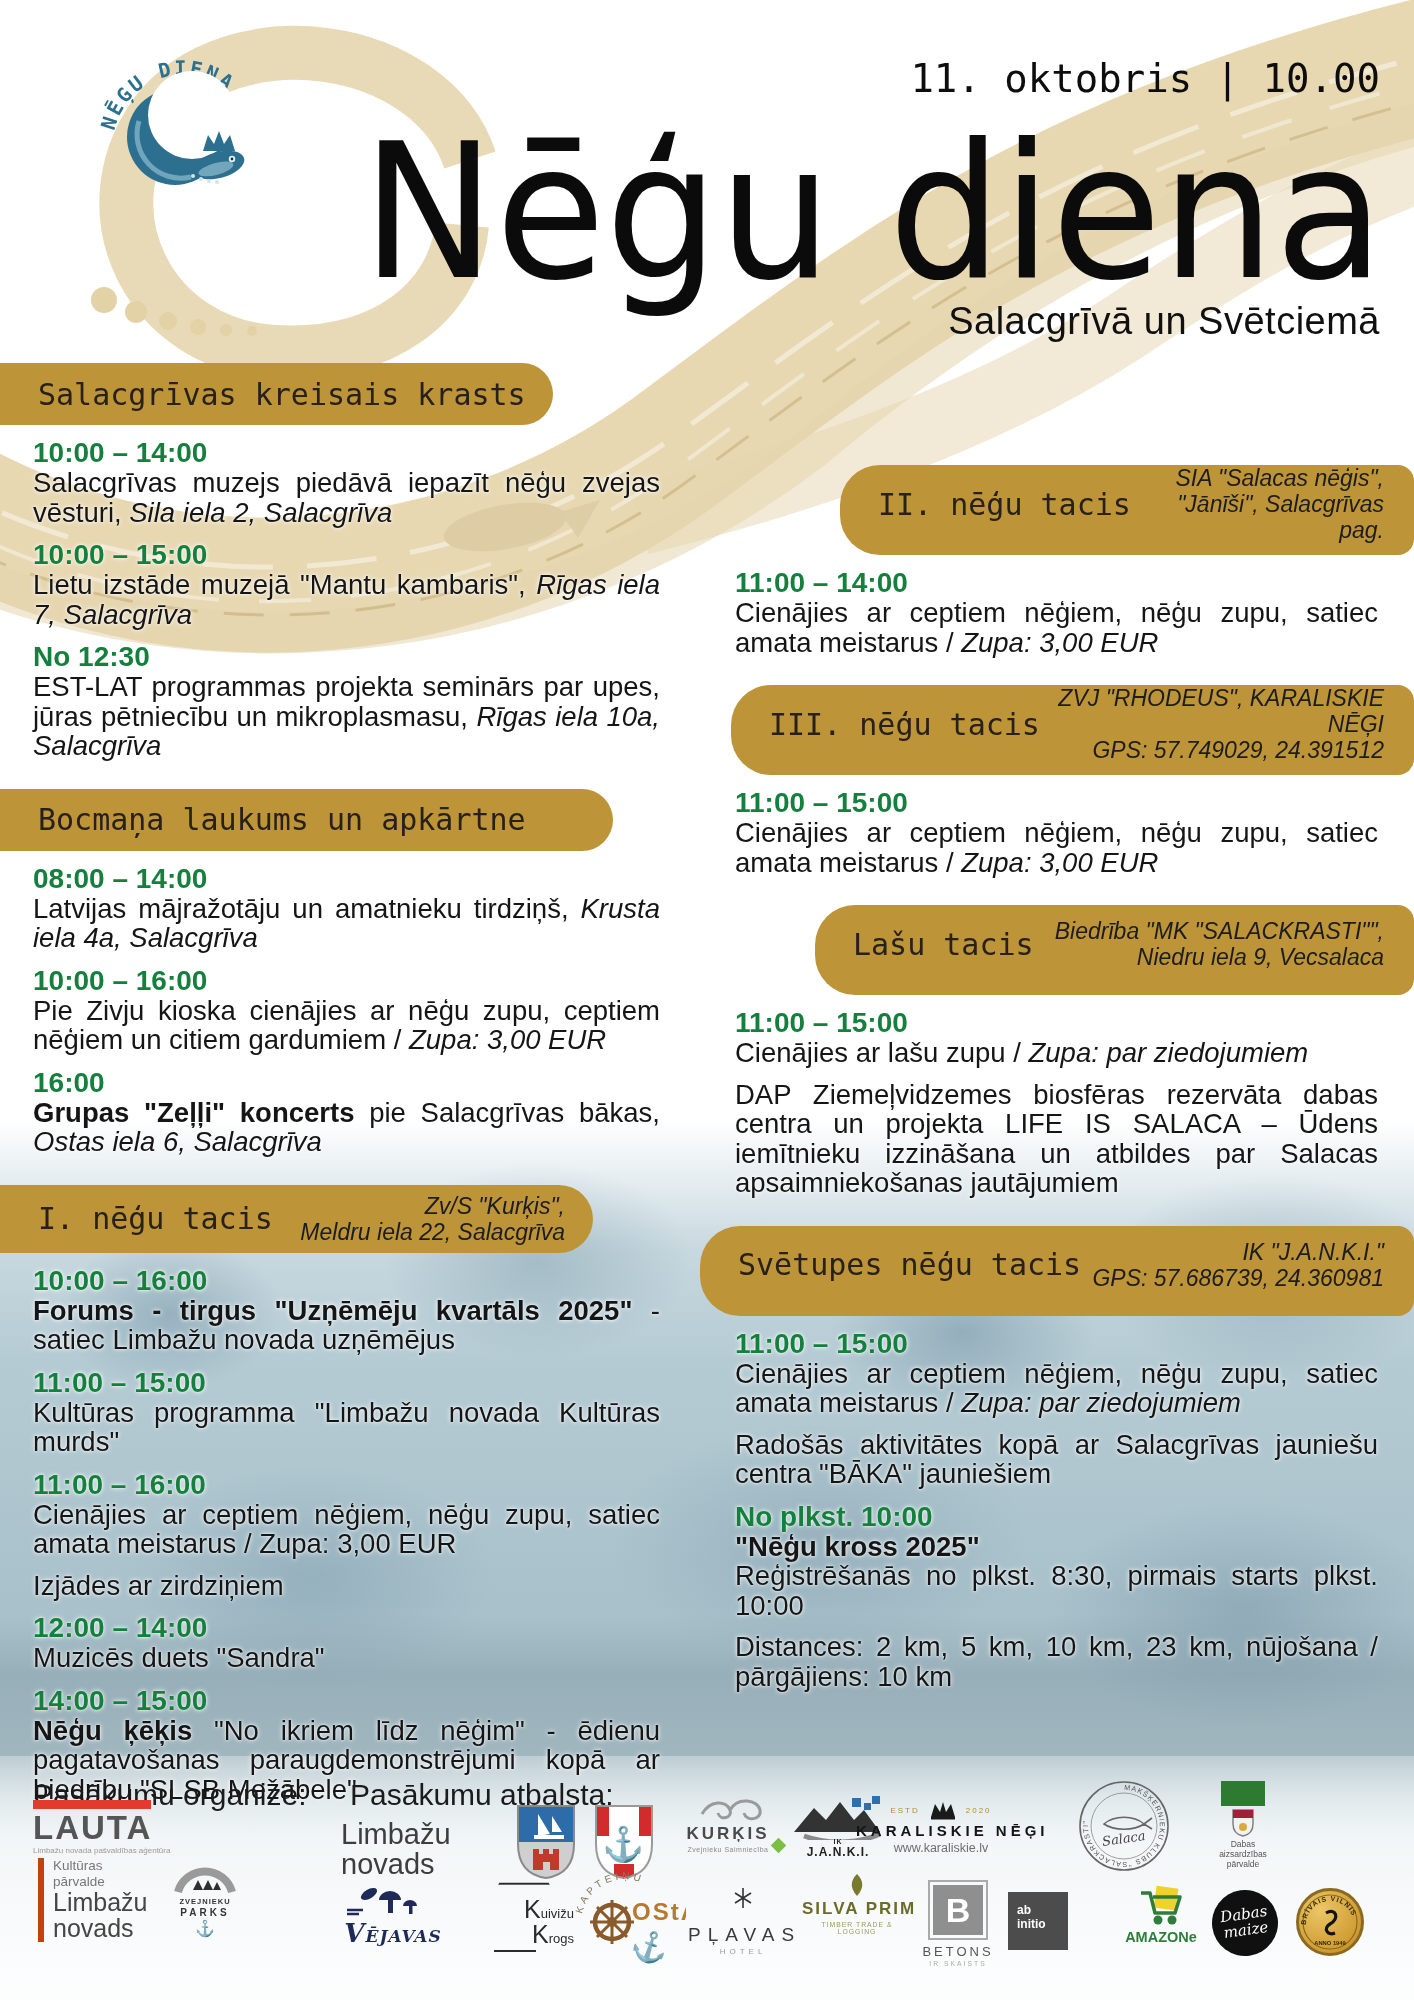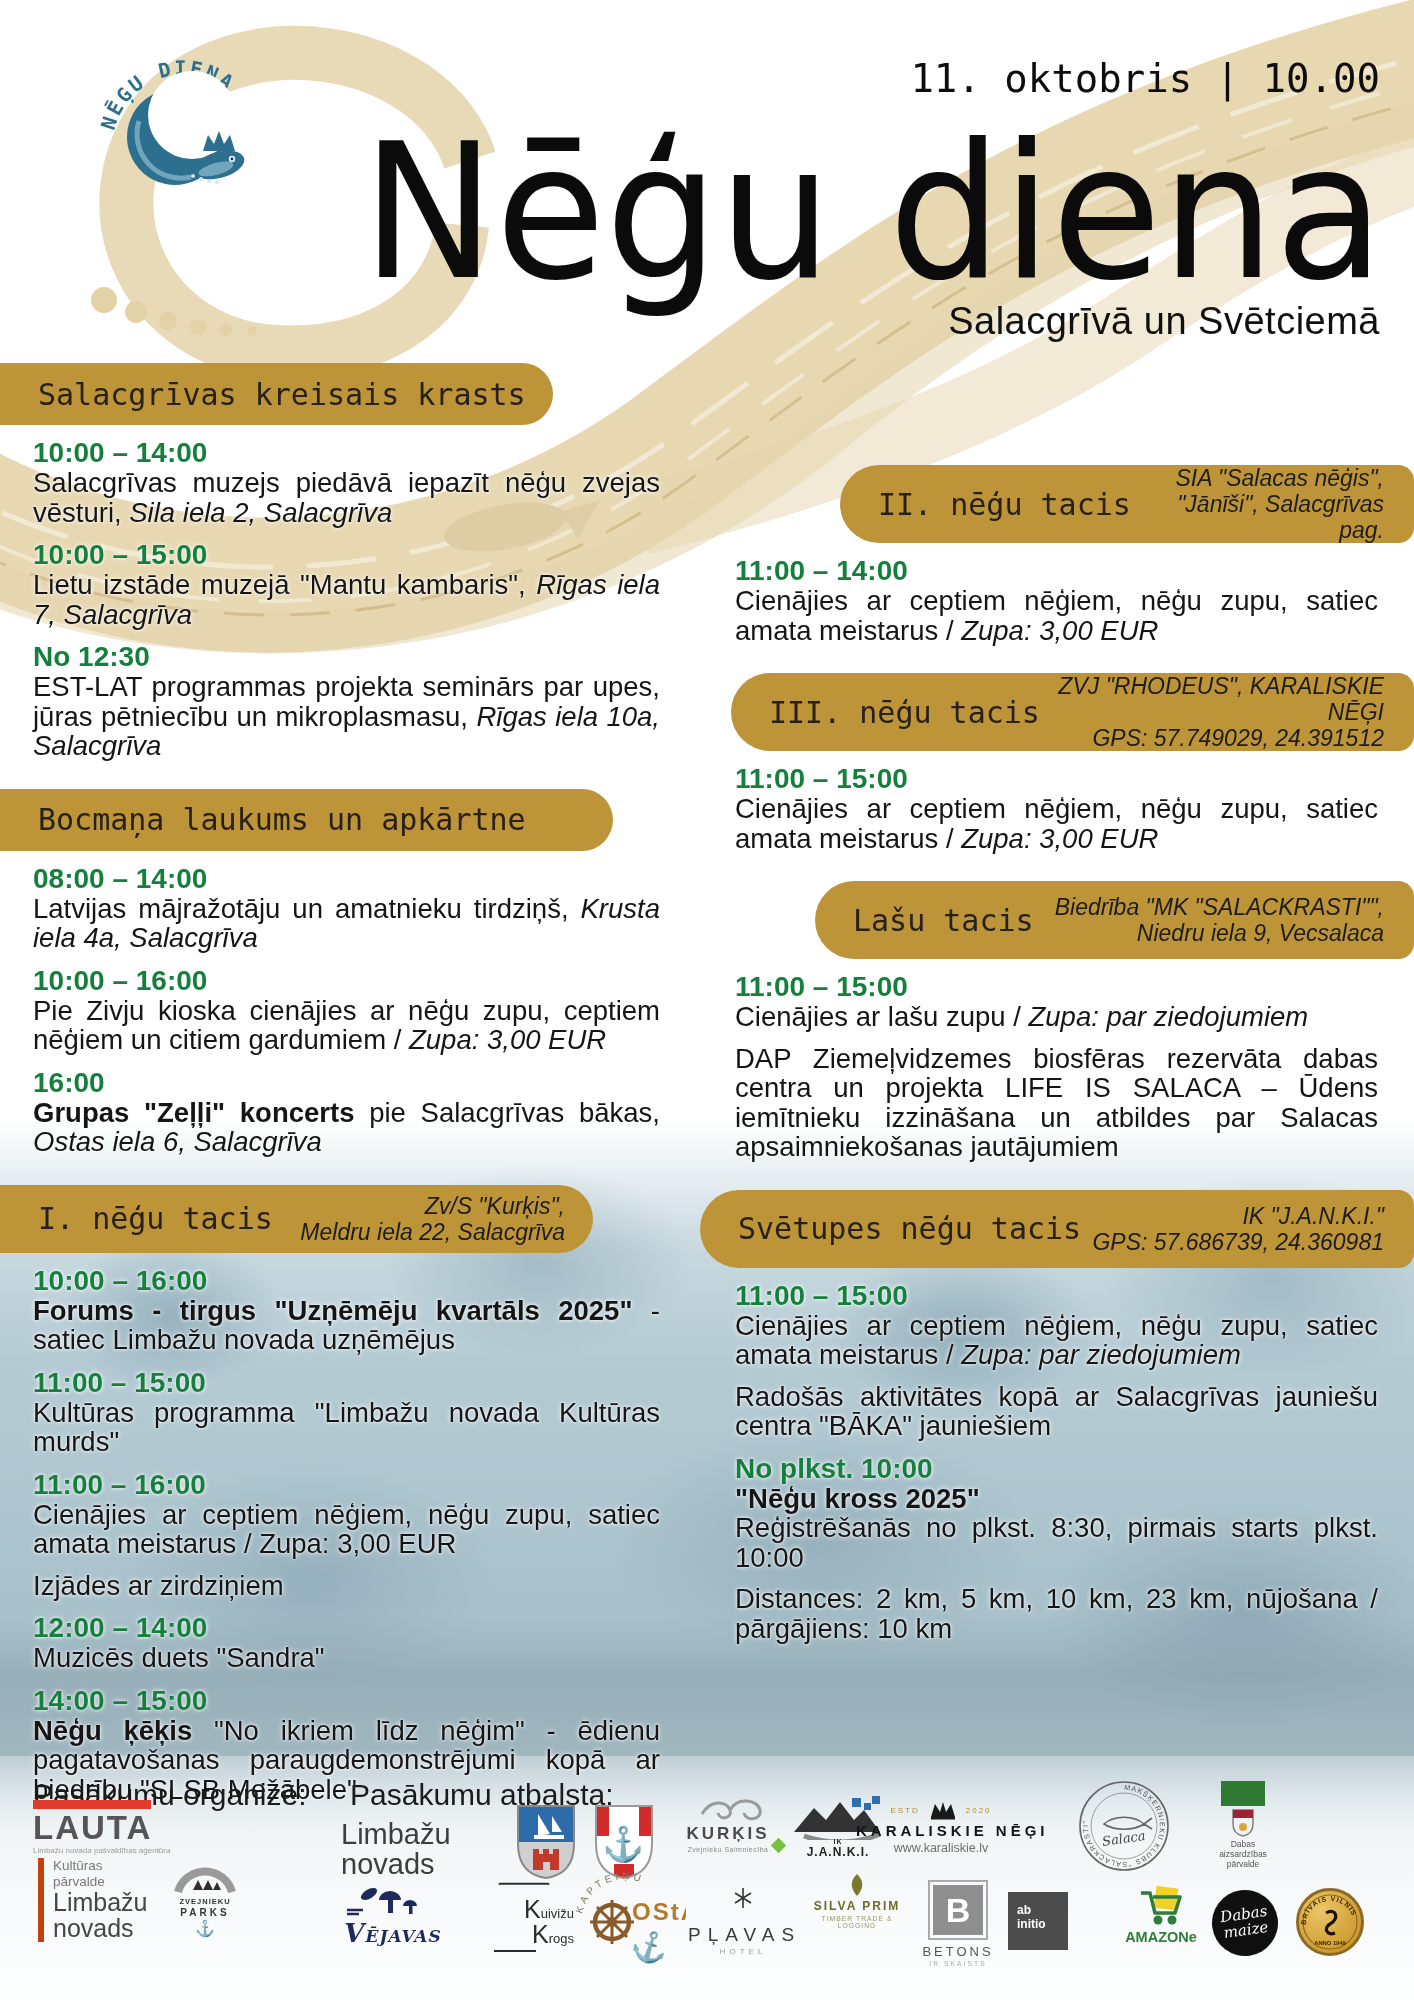--- a/index.html
+++ b/index.html
@@ -37,21 +37,21 @@
   
   .col{position:absolute;z-index:2;text-shadow:0 0 5px #fff,0 0 2px rgba(255,255,255,.85);}
   .leftcol{left:0;top:363px;width:660px;}
   .rightcol{left:700px;top:465px;width:714px;}
   .sec{margin-top:28px;}
   .col .sec:first-child{margin-top:0;}
   .pill{background:#bd9438;display:flex;align-items:center;text-shadow:none;}
   .pill-label{font-family:"DejaVu Sans Mono",monospace;font-size:30px;color:#27211a;white-space:nowrap;}
   .leftcol .pill{height:62px;border-radius:0 34px 34px 0;padding-left:38px;}
   .leftcol .pill.has-aside{height:68px;justify-content:flex-end;}
-  .rightcol .pill{height:78px;border-radius:40px 16px 16px 40px;padding:0 30px 0 38px;justify-content:space-between;}
+  .rightcol .pill{height:78px;border-radius:40px 16px 16px 40px;padding:0 30px 12px 38px;justify-content:space-between;}
   .pill-aside{font-style:italic;font-size:23px;line-height:26px;text-align:right;color:#1d1d1d;}
   .leftcol .pill-aside{margin-left:auto;padding-right:28px;}
   .item{margin-top:12px;}
   .leftcol .item{margin-left:33px;width:627px;}
   .rightcol .item{margin-left:35px;width:643px;}
   .time{font-weight:700;font-size:28px;line-height:31px;color:#15803d;}
   .txt{margin:0;font-size:27.5px;line-height:29.5px;text-align:justify;color:#151515;}
   .txt b{font-weight:700}
   .txt i{font-style:italic}
   .blk{display:block}
@@ -110,21 +110,21 @@
   .kuivizu .roof{width:56px;height:14px;border-top:3px solid #2b2b2b;transform:perspective(40px) rotateX(40deg);margin-left:2px;}
   .kuivizu .ul{width:42px;border-top:2px solid #2b2b2b;margin-top:3px;}
 
   .kapteinu{width:120px;height:104px;}
 
   .plavas{width:110px;}
   .plavas .nm{font-size:19px;font-weight:300;letter-spacing:7px;color:#3a3a3a;margin-top:16px;}
   .plavas .tg{font-size:8px;letter-spacing:4px;color:#9a9a9a;margin-top:1px;}
 
   .silva{width:110px;}
-  .silva .nm{font-size:12px;font-weight:800;letter-spacing:2px;color:#6b6b2a;margin-top:3px;}
+  .silva .nm{font-size:17px;font-weight:800;letter-spacing:2px;color:#6b6b2a;margin-top:3px;}
   .silva .tg{font-size:6.8px;letter-spacing:1px;color:#99995c;margin-top:2px;}
 
   .betons{width:80px;}
   .betons .sq{width:50px;height:50px;margin:0 auto;border:2px solid #aaa;padding:3px;}
   .betons .sq .in{width:100%;height:100%;background:#8f8f8f;color:#fff;font-size:34px;font-weight:800;
     display:flex;align-items:center;justify-content:center;}
   .betons .nm{font-size:13px;letter-spacing:3px;color:#555;margin-top:4px;}
   .betons .tg{font-size:6.8px;letter-spacing:2px;color:#aaa;margin-top:1px;}
 
   .abinitio{width:60px;height:58px;background:#4c4c4c;color:#fff;text-align:left;padding:12px 0 0 9px;box-sizing:border-box;}

